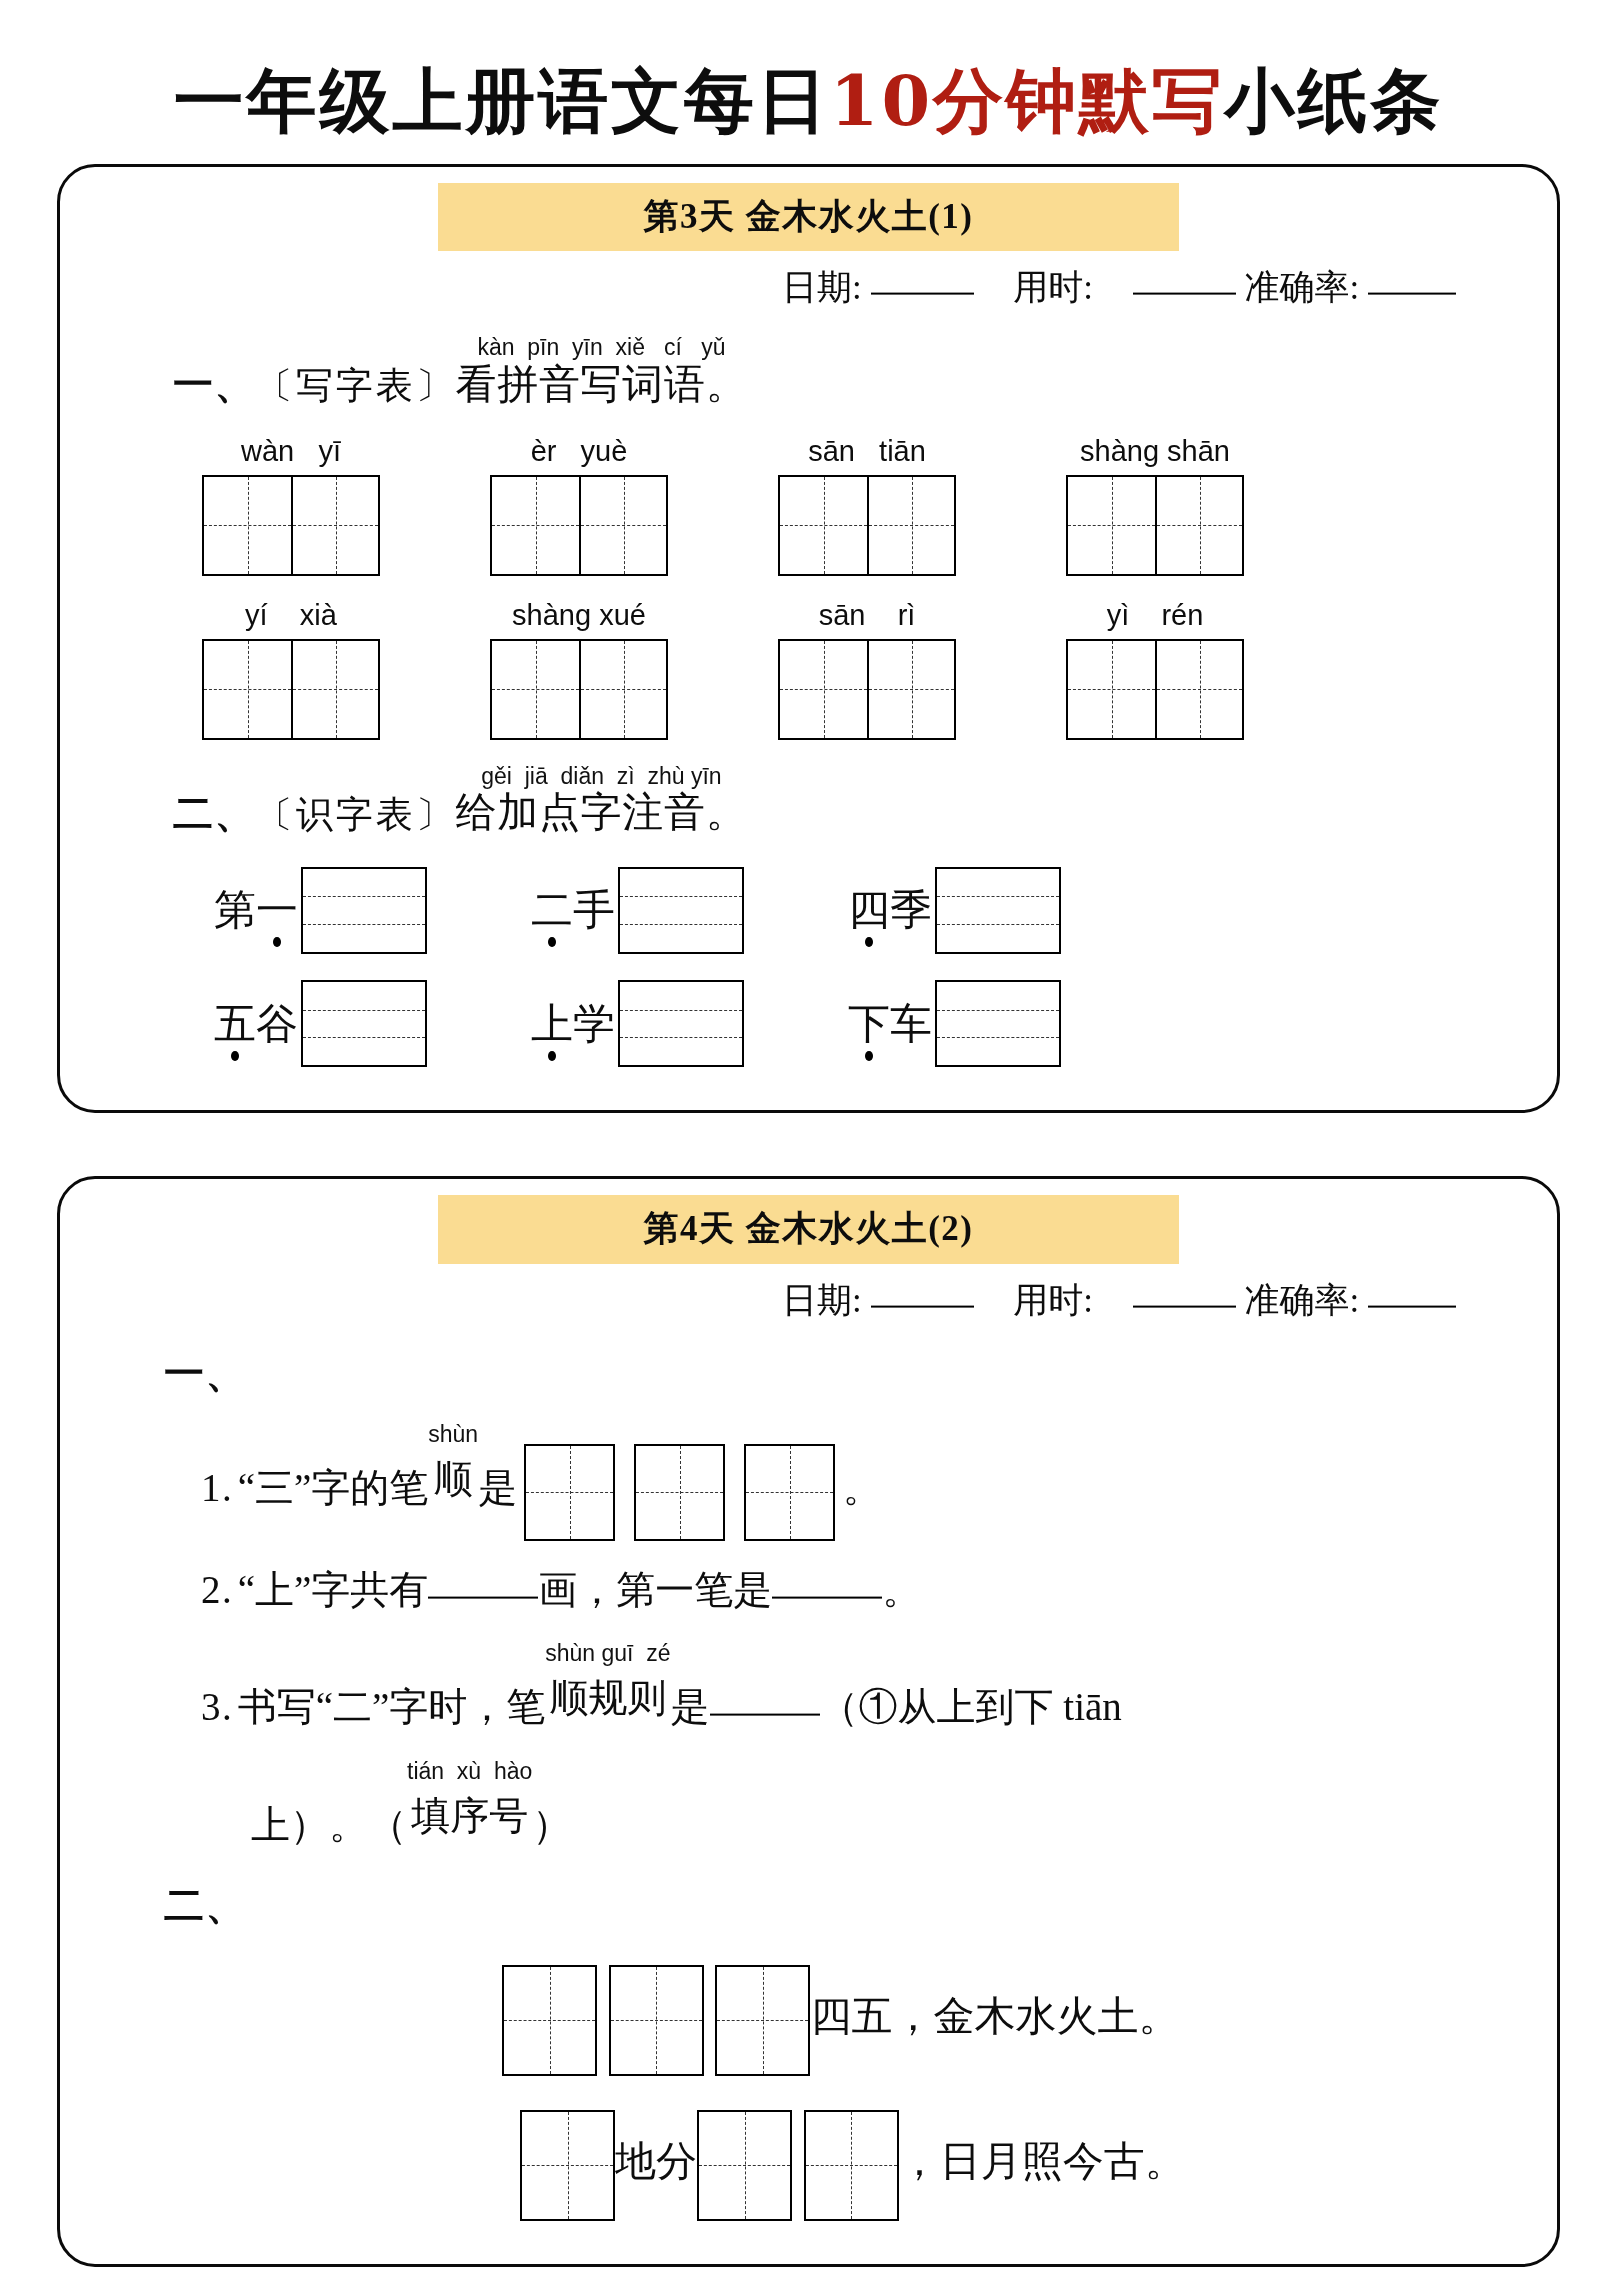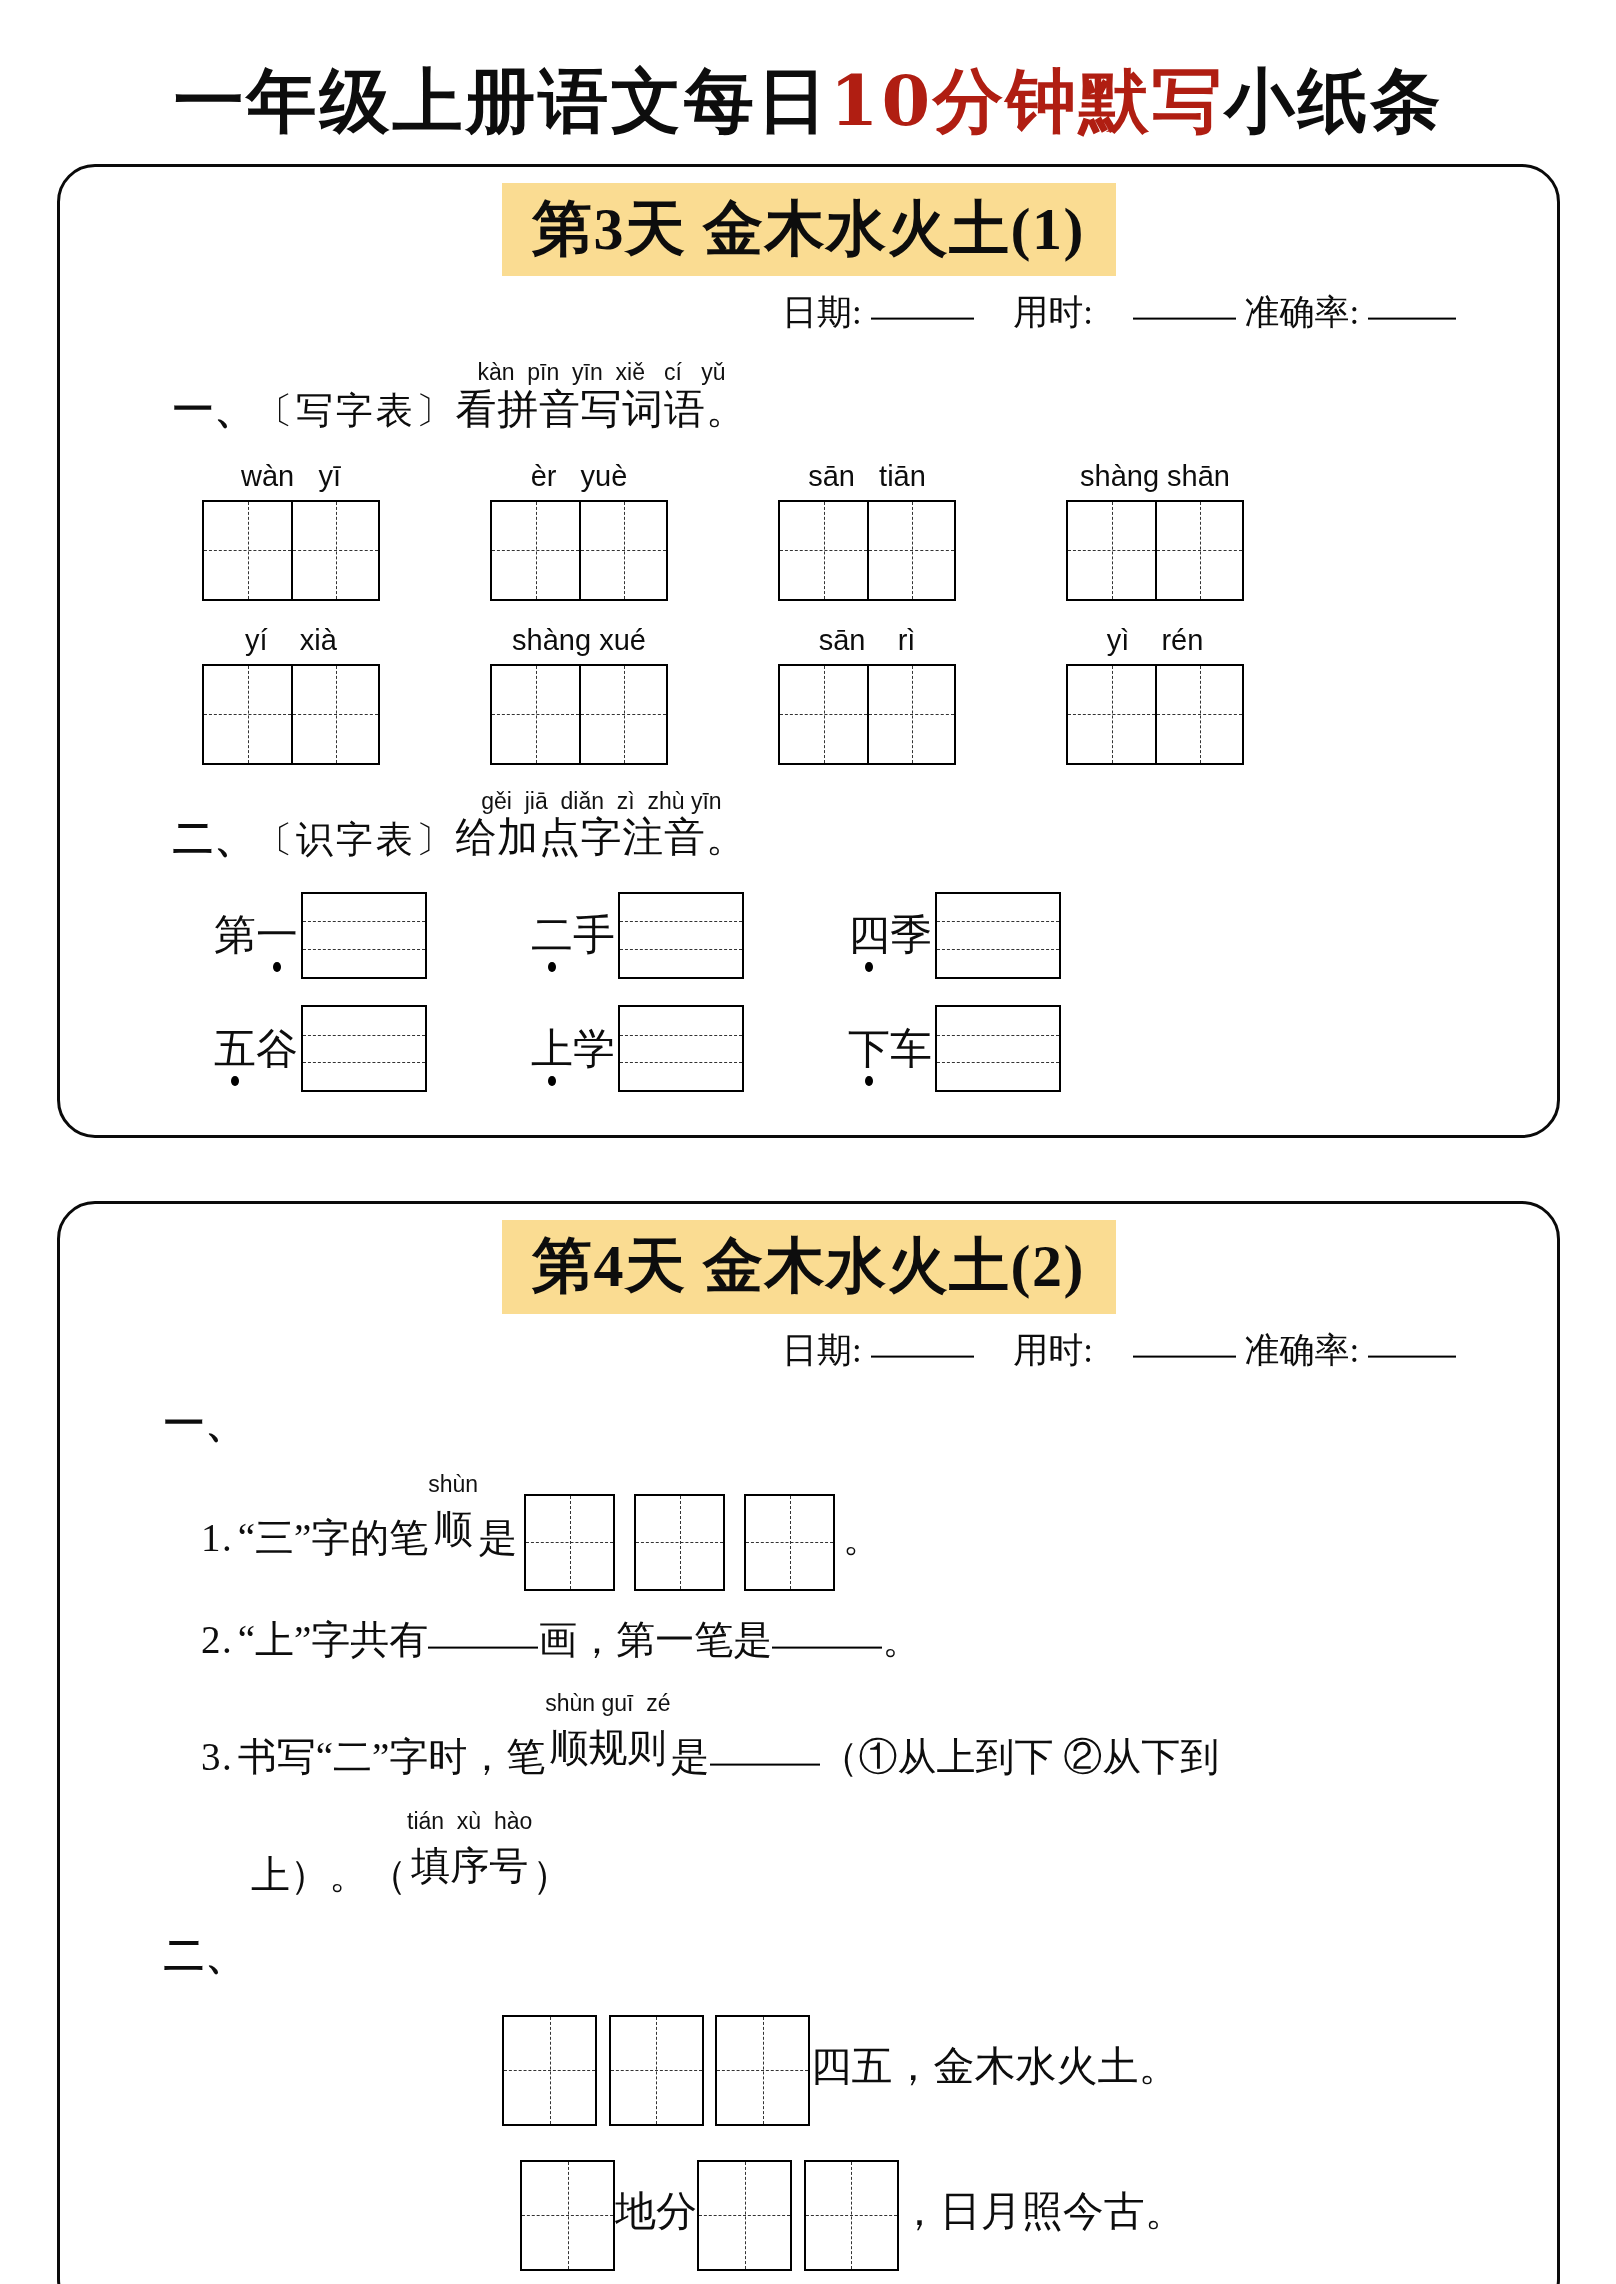--- a/index.html
+++ b/index.html
@@ -25,22 +25,22 @@
   .page-title .red{color:var(--red);}
   
   .panel{
     margin:20.5px 57px 0;
     border:3.7px solid #0a0a0a;border-radius:38px;
     padding:0 31px 43px;
     background:#fff;
   }
   .panel + .panel{margin-top:63px;}
   .banner{
-    width:614px;margin:16px auto 0;background:var(--yellow);
-    text-align:center;font-weight:bold;font-size:60px;line-height:1;
+    width:741px;margin:16px auto 0;background:var(--yellow);
+    text-align:center;font-weight:bold;font-size:35px;line-height:1;
     padding:16px 0 17.6px;font-family:"Liberation Serif",serif;
     letter-spacing:1.5px;
   }
   .meta-row{
     margin:13.2px 70px 0 0;text-align:right;font-size:35px;white-space:nowrap;
   }
   .meta-row .gap{display:inline-block;width:31px;}
   .blank{
     display:inline-block;border-bottom:2.9px solid #000;height:7.3px;
     transform:translateY(-4.4px);
@@ -258,21 +258,21 @@
   </div>
 
   <div class="q-line">
     <span class="qnum">2.</span><span>“上”字共有</span><span class="blank b150"></span><span>画，第一笔是</span><span class="blank b150"></span><span>。</span>
   </div>
 
   <div class="q-line">
     <span class="qnum">3.</span><span>书写“二”字时，笔</span><span class="ruby-inline">
         <span class="rt">shùn guī  zé</span>
         <span>顺规则</span>
-      </span><span>是</span><span class="blank b150"></span><span>（①从上到下  ②从下到</span>
+      </span><span>是</span><span class="blank b150"></span><span>（①从上到下  tiān</span>
   </div>
 
   <div class="q-line q-cont">
     <span>上）。（</span><span class="ruby-inline">
         <span class="rt">tián  xù  hào</span>
         <span>填序号</span>
       </span><span>）</span>
   </div>
 
   <div class="sec-head" style="margin-left:73px;">

